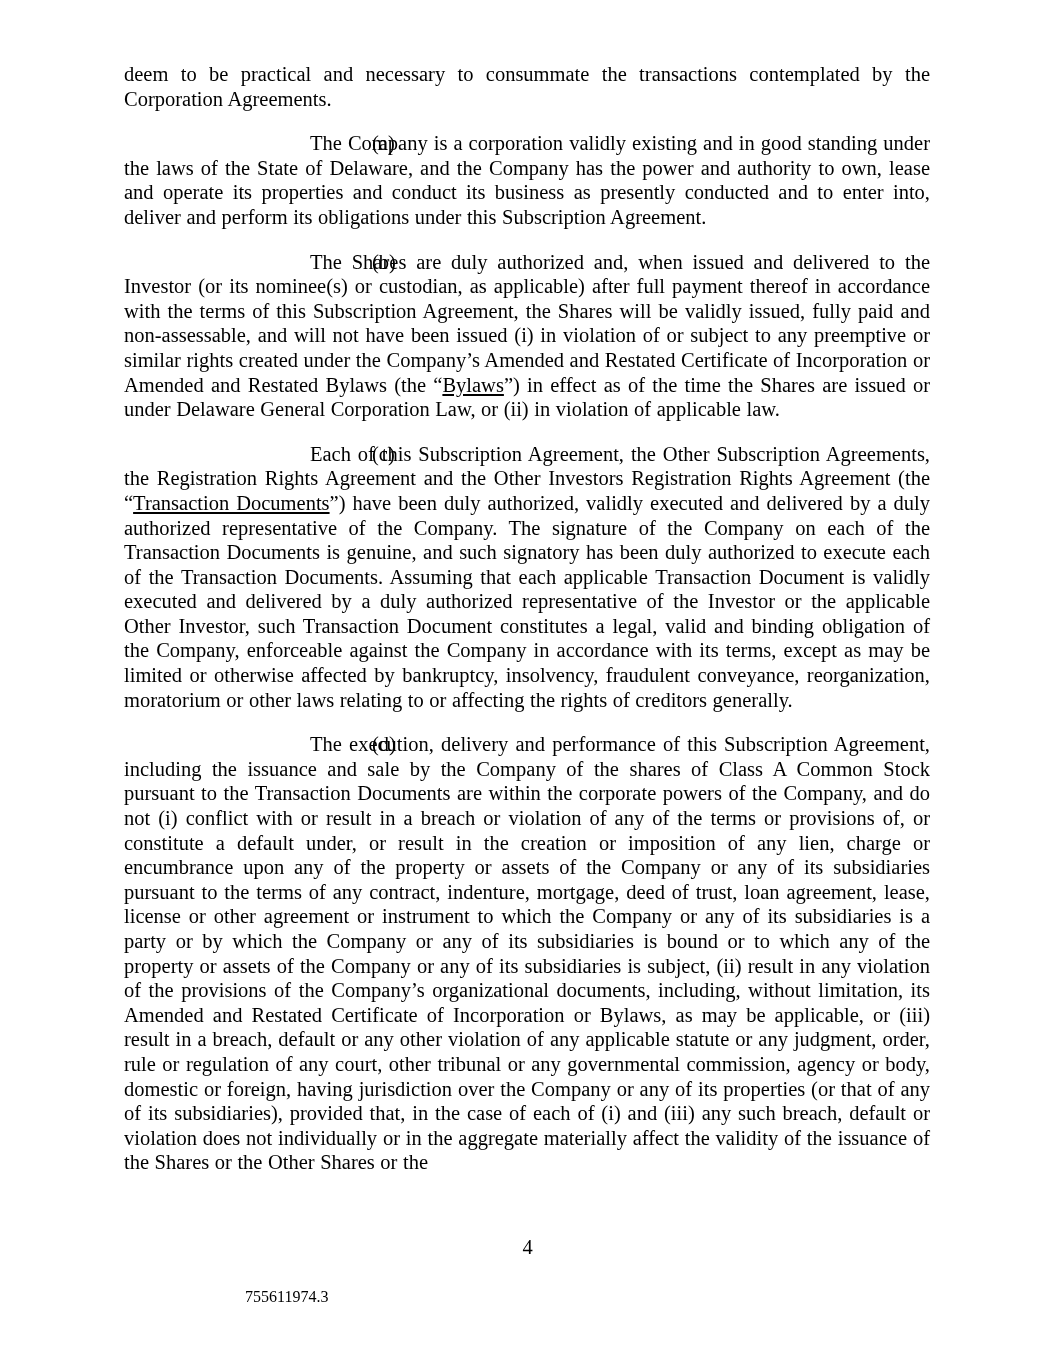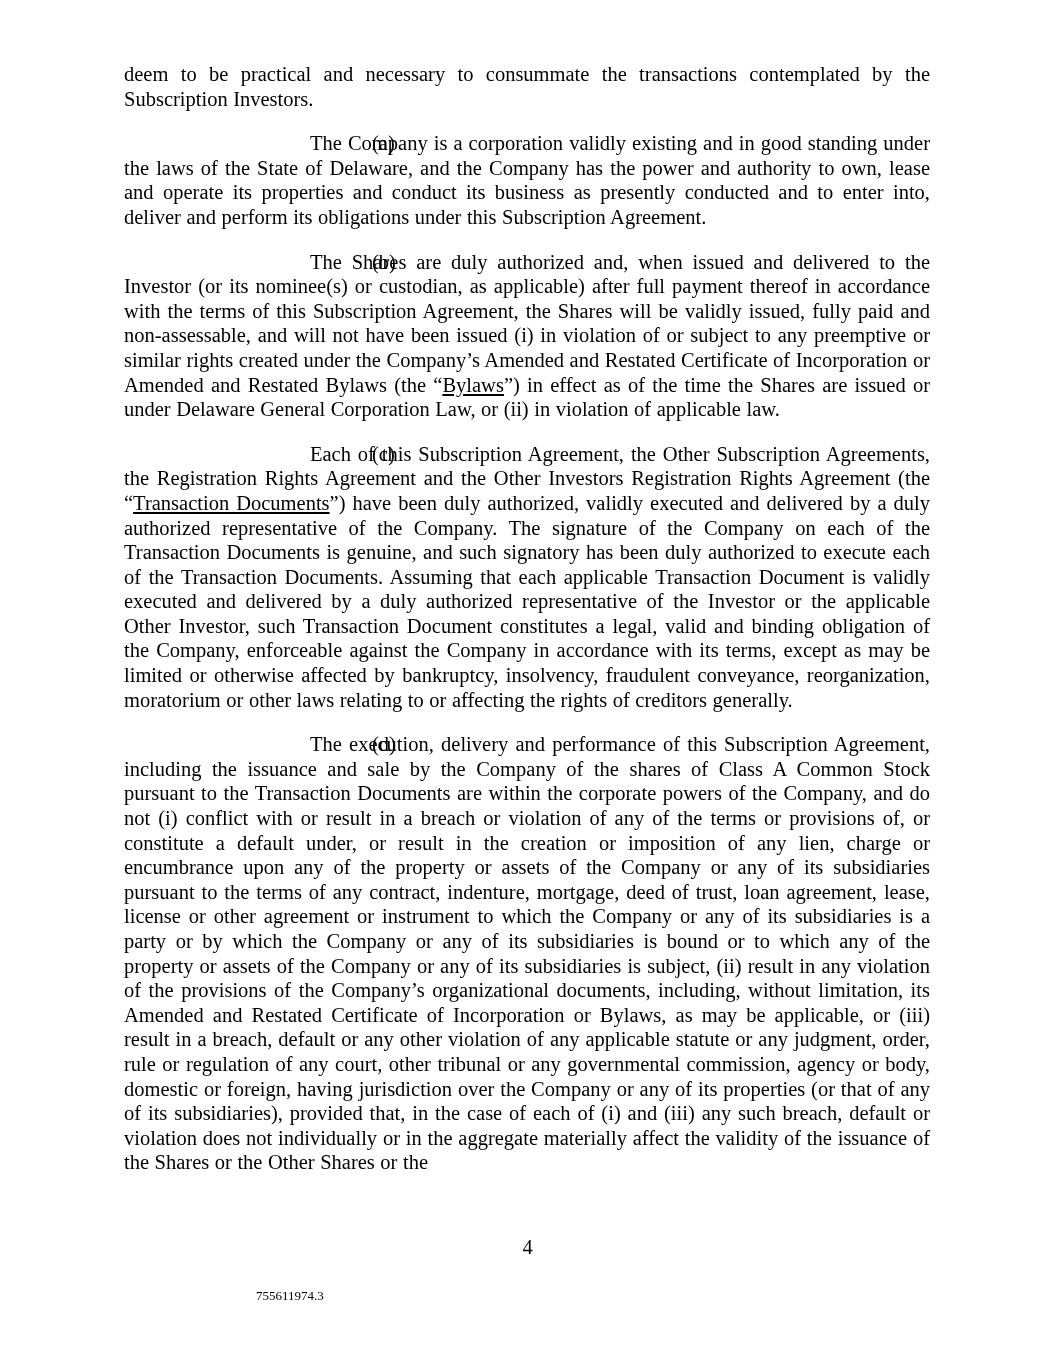--- a/index.html
+++ b/index.html
@@ -31,31 +31,31 @@
   .page-number {
     position: absolute;
     left: 0;
     right: 0;
     top: 1236px;
     text-align: center;
     font-size: 20.5px;
   }
   .footer-code {
     position: absolute;
-    left: 256px;
+    left: 245px;
     top: 1288px;
-    font-size: 13px;
+    font-size: 16px;
   }
 </style>
 </head>
 <body>
 
 <div class="page">
   <div class="doc-body">
-      <p class="para"><span>deem to be practical and necessary to consummate the transactions contemplated by the Subscription Investors.</span></p>
+      <p class="para"><span>deem to be practical and necessary to consummate the transactions contemplated by the Corporation Agreements.</span></p>
       <p class="para" style="text-indent: 124px;"><span class="tab-label" style="width: 62px;">(a)</span><span>The Company is a corporation validly existing and in good standing under the laws of the State of Delaware, and the Company has the power and authority to own, lease and operate its properties and conduct its business as presently conducted and to enter into, deliver and perform its obligations under this Subscription Agreement.</span></p>
       <p class="para" style="text-indent: 124px;"><span class="tab-label" style="width: 62px;">(b)</span><span>The Shares are duly authorized and, when issued and delivered to the Investor (or its nominee(s) or custodian, as applicable) after full payment thereof in accordance with the terms of this Subscription Agreement, the Shares will be validly issued, fully paid and non-assessable, and will not have been issued (i) in violation of or subject to any preemptive or similar rights created under the Company’s Amended and Restated Certificate of Incorporation or Amended and Restated Bylaws (the “</span><span class="u">Bylaws</span><span>”) in effect as of the time the Shares are issued or under Delaware General Corporation Law, or (ii) in violation of applicable law.</span></p>
       <p class="para" style="text-indent: 124px;"><span class="tab-label" style="width: 62px;">(c)</span><span>Each of this Subscription Agreement, the Other Subscription Agreements, the Registration Rights Agreement and the Other Investors Registration Rights Agreement (the “</span><span class="u">Transaction Documents</span><span>”) have been duly authorized, validly executed and delivered by a duly authorized representative of the Company. The signature of the Company on each of the Transaction Documents is genuine, and such signatory has been duly authorized to execute each of the Transaction Documents. Assuming that each applicable Transaction Document is validly executed and delivered by a duly authorized representative of the Investor or the applicable Other Investor, such Transaction Document constitutes a legal, valid and binding obligation of the Company, enforceable against the Company in accordance with its terms, except as may be limited or otherwise affected by bankruptcy, insolvency, fraudulent conveyance, reorganization, moratorium or other laws relating to or affecting the rights of creditors generally.</span></p>
       <p class="para" style="text-indent: 124px;"><span class="tab-label" style="width: 62px;">(d)</span><span>The execution, delivery and performance of this Subscription Agreement, including the issuance and sale by the Company of the shares of Class A Common Stock pursuant to the Transaction Documents are within the corporate powers of the Company, and do not (i) conflict with or result in a breach or violation of any of the terms or provisions of, or constitute a default under, or result in the creation or imposition of any lien, charge or encumbrance upon any of the property or assets of the Company or any of its subsidiaries pursuant to the terms of any contract, indenture, mortgage, deed of trust, loan agreement, lease, license or other agreement or instrument to which the Company or any of its subsidiaries is a party or by which the Company or any of its subsidiaries is bound or to which any of the property or assets of the Company or any of its subsidiaries is subject, (ii) result in any violation of the provisions of the Company’s organizational documents, including, without limitation, its Amended and Restated Certificate of Incorporation or Bylaws, as may be applicable, or (iii) result in a breach, default or any other violation of any applicable statute or any judgment, order, rule or regulation of any court, other tribunal or any governmental commission, agency or body, domestic or foreign, having jurisdiction over the Company or any of its properties (or that of any of its subsidiaries), provided that, in the case of each of (i) and (iii) any such breach, default or violation does not individually or in the aggregate materially affect the validity of the issuance of the Shares or the Other Shares or the</span></p>
     </div>
   <div class="page-number">4</div>
   <div class="footer-code">755611974.3</div>
 </div>
 
 </body></html>

